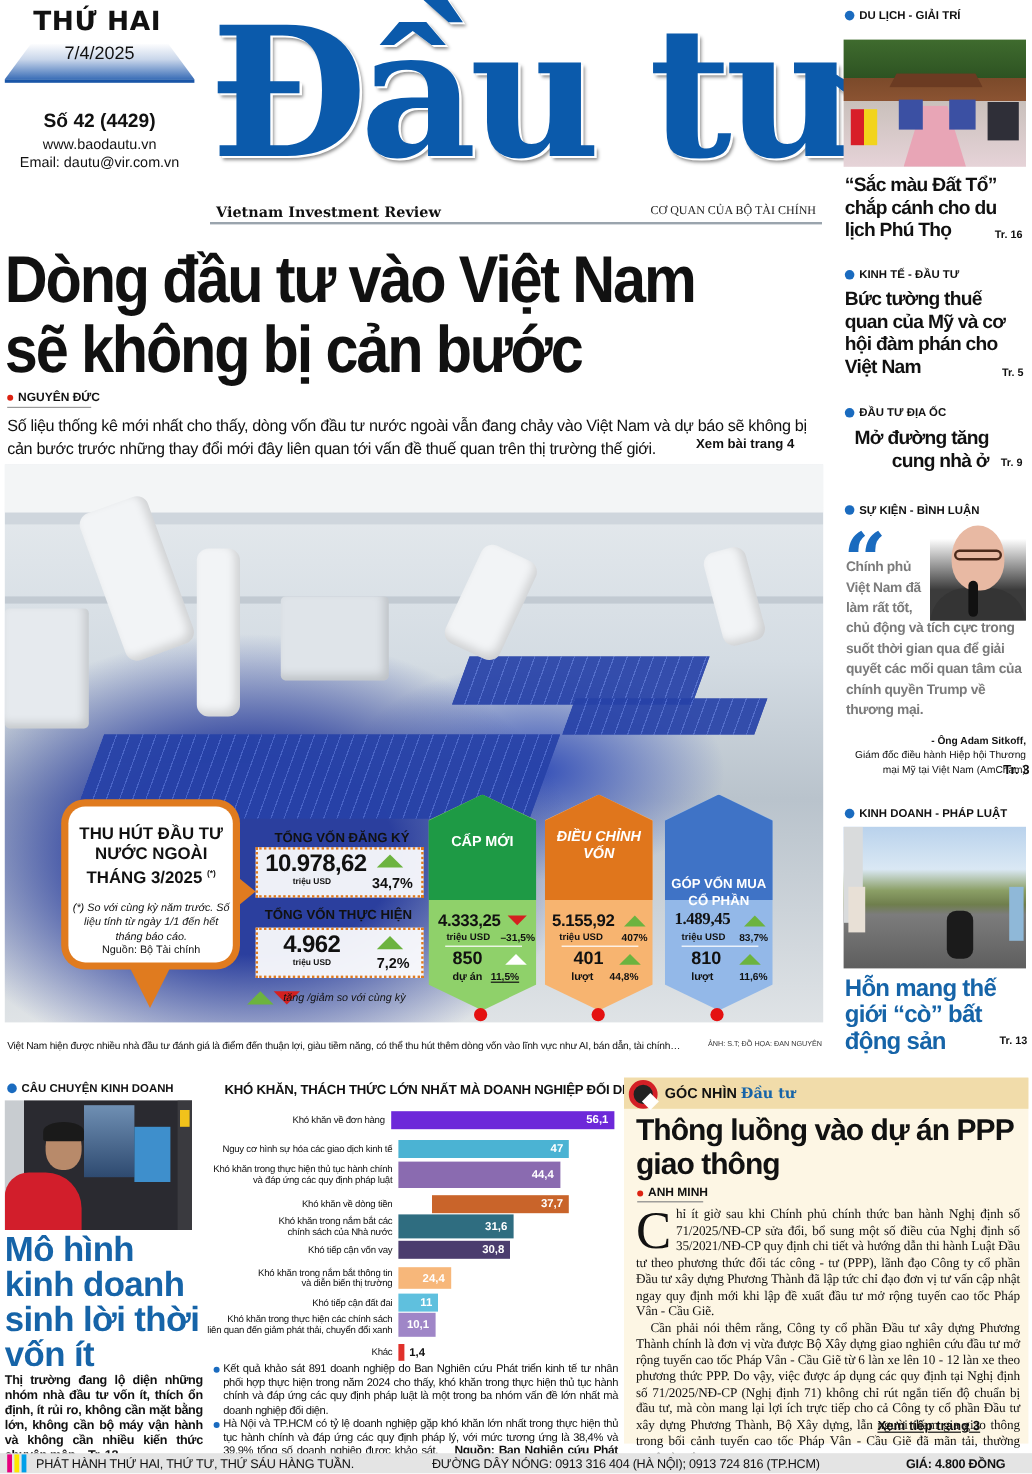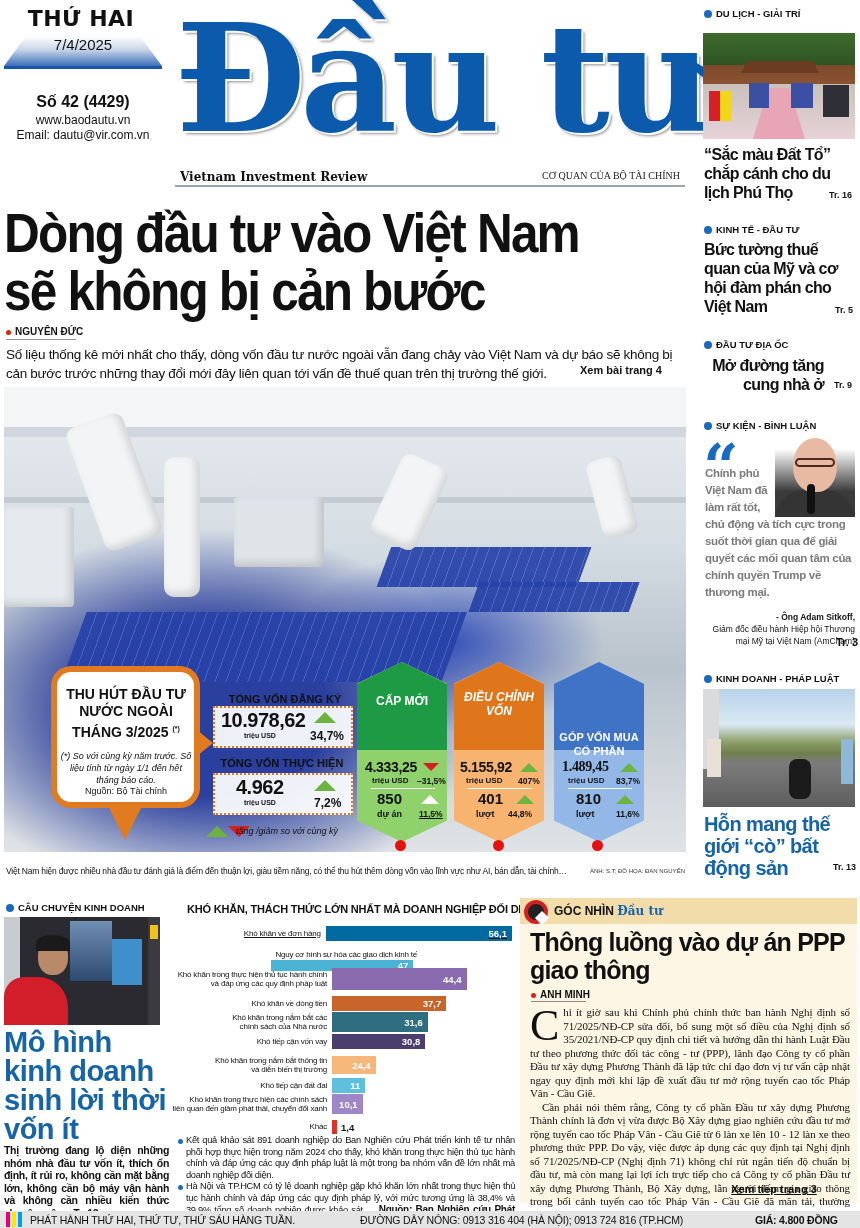--- a/index.html
+++ b/index.html
@@ -233,21 +233,21 @@
   <div class="hex" style="position:absolute;left:0;top:0;width:90px;height:88px;background:#1e9a45;clip-path:polygon(50% 0,100% 25%,100% 100%,0 100%,0 25%);"></div>
   <div class="hex-head" style="position:absolute;left:0;top:32px;width:90px;">CẤP MỚI</div>
   <div class="hex-val" style="position:absolute;left:8px;top:97px;">4.333,25</div>
   <div class="tri-down" style="position:absolute;left:66px;top:101px;border-left-width:8px;border-right-width:8px;border-top-width:8px;"></div>
   <div class="hex-unit" style="position:absolute;left:15px;top:114px;">triệu USD</div>
   <div class="hex-pct" style="position:absolute;left:60px;top:114px;">–31,5%</div>
   <div style="position:absolute;left:14px;top:126px;width:64px;height:1px;background:#fff;"></div>
   <div class="hex-num" style="position:absolute;left:20px;top:128px;">850</div>
   <div class="tri-up-w" style="position:absolute;left:64px;top:133px;"></div>
   <div class="hex-unit" style="position:absolute;left:20px;top:147px;font-size:9px;">dự án</div>
-  <div class="hex-pct" style="position:absolute;left:62px;top:147px;text-decoration:underline;">11,5%</div>
+  <div class="hex-pct" style="position:absolute;left:52px;top:147px;text-decoration:underline;">11,5%</div>
 </div>
 <div class="abs dot-red" style="left:395px;top:840px;"></div>
 
 <div class="abs" style="left:454px;top:662px;width:90px;height:180px;">
   <div class="hex" style="position:absolute;inset:0;background:#f7b470;"></div>
   <div style="position:absolute;left:0;top:0;width:90px;height:88px;background:#e0761c;clip-path:polygon(50% 0,100% 25%,100% 100%,0 100%,0 25%);"></div>
   <div class="hex-head" style="position:absolute;left:10px;top:28px;width:70px;font-style:italic;">ĐIỀU CHỈNH VỐN</div>
   <div class="hex-val" style="position:absolute;left:6px;top:97px;">5.155,92</div>
   <div class="tri-up" style="position:absolute;left:66px;top:101px;border-left-width:9px;border-right-width:9px;border-bottom-width:9px;"></div>
   <div class="hex-unit" style="position:absolute;left:12px;top:114px;">triệu USD</div>
@@ -336,35 +336,35 @@
     <div class="head2"></div>
     <div class="hair"></div>
 </div>
 <div class="abs biz-head">Mô hình kinh doanh sinh lời thời vốn ít</div>
 <div class="abs biz-body">
   <span>Thị trường đang lộ diện những nhóm nhà đầu tư vốn ít, thích ổn định, ít rủi ro, không cần mặt bằng lớn, không cần bộ máy vận hành và không cần nhiều kiến thức chuyên môn.</span>&nbsp;&nbsp;&nbsp;<span>Tr. 12</span>
 </div>
 
 <div class="abs chart-title">KHÓ KHĂN, THÁCH THỨC LỚN NHẤT MÀ DOANH NGHIỆP ĐỐI DIỆN</div>
 <div class="abs bars" id="bars">
-    <div class="bar-row" style="top: 0px; height: 15px; text-decoration: underline;">
+    <div class="bar-row" style="top: 0px; height: 15px;">
       <div class="bar-label">Khó khăn về đơn hàng</div>
-      <div class="bar" style="width: 194px; background: #0369a1;">56,1</div>
-    </div>
-    <div class="bar-row" style="top: 24px; height: 15px; flex-direction: column;">
+      <div class="bar" style="width: 194px; background: #6d28d9;">56,1</div>
+    </div>
+    <div class="bar-row" style="top: 24px; height: 15px;">
       <div class="bar-label">Nguy cơ hình sự hóa các giao dịch kinh tế</div>
       <div class="bar" style="width: 142.424px; background: rgb(75, 179, 211);">47</div>
     </div>
     <div class="bar-row" style="top: 42px; height: 22px;">
       <div class="bar-label">Khó khăn trong thực hiện thủ tục hành chính<br>và đáp ứng các quy định pháp luật</div>
       <div class="bar" style="width: 134.545px; background: rgb(138, 107, 176);">44,4</div>
     </div>
     <div class="bar-row" style="top: 70px; height: 15px;">
       <div class="bar-label">Khó khăn về dòng tiền</div>
-      <div class="bar" style="width: 114.242px; background: rgb(201, 100, 42);">37,7</div>
+      <div class="bar" style="width: 114.242px; background: rgb(201, 100, 42); margin-left: 28px;">37,7</div>
     </div>
     <div class="bar-row" style="top: 86px; height: 20px;">
       <div class="bar-label">Khó khăn trong nắm bắt các<br>chính sách của Nhà nước</div>
       <div class="bar" style="width: 95.7576px; background: rgb(47, 109, 128);">31,6</div>
     </div>
     <div class="bar-row" style="top: 108px; height: 15px;">
       <div class="bar-label">Khó tiếp cận vốn vay</div>
       <div class="bar" style="width: 93.3333px; background: rgb(75, 61, 110);">30,8</div>
     </div>
     <div class="bar-row" style="top: 130px; height: 18px;">

